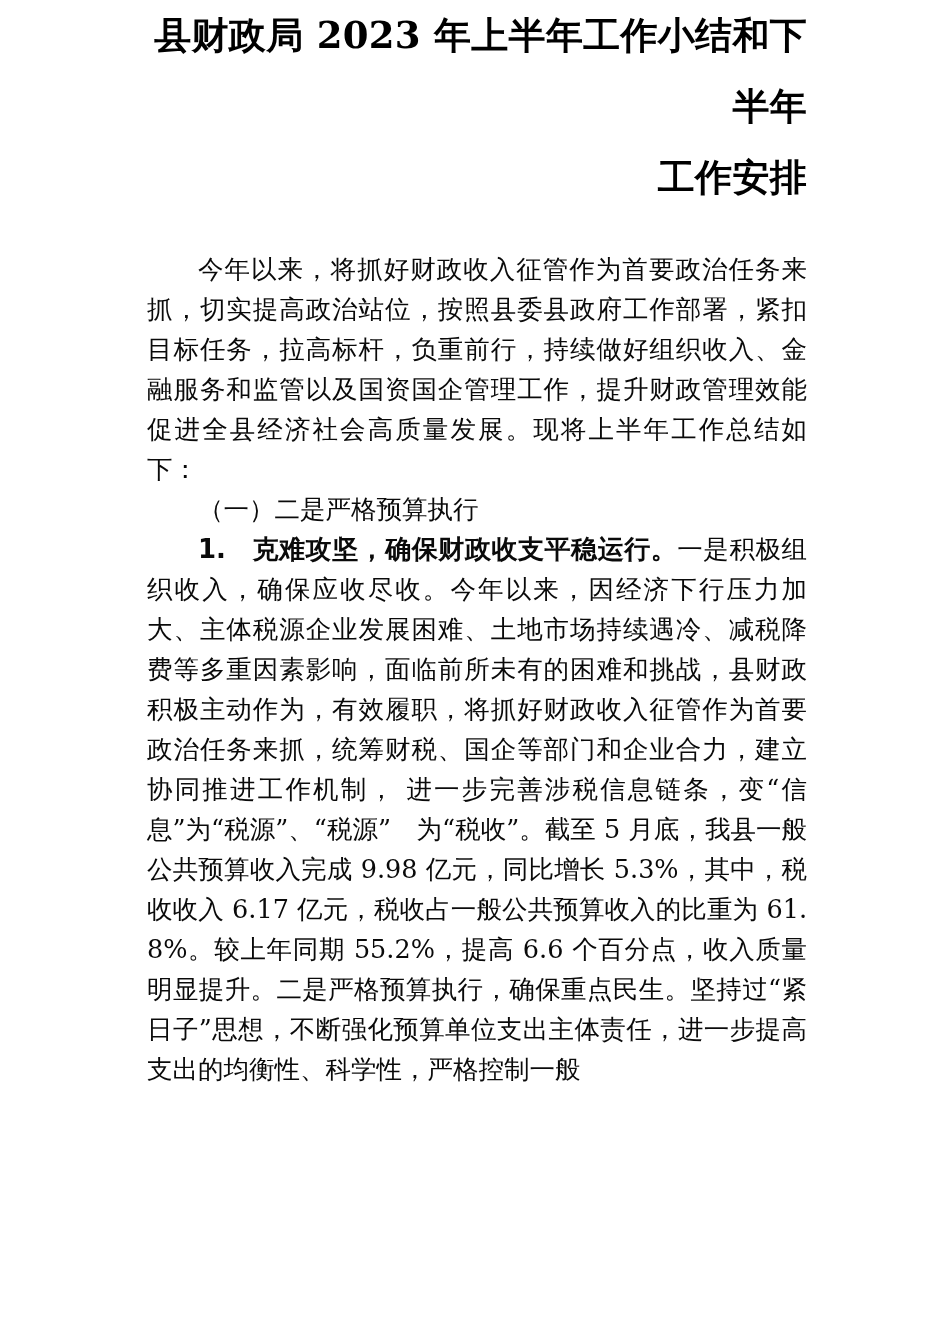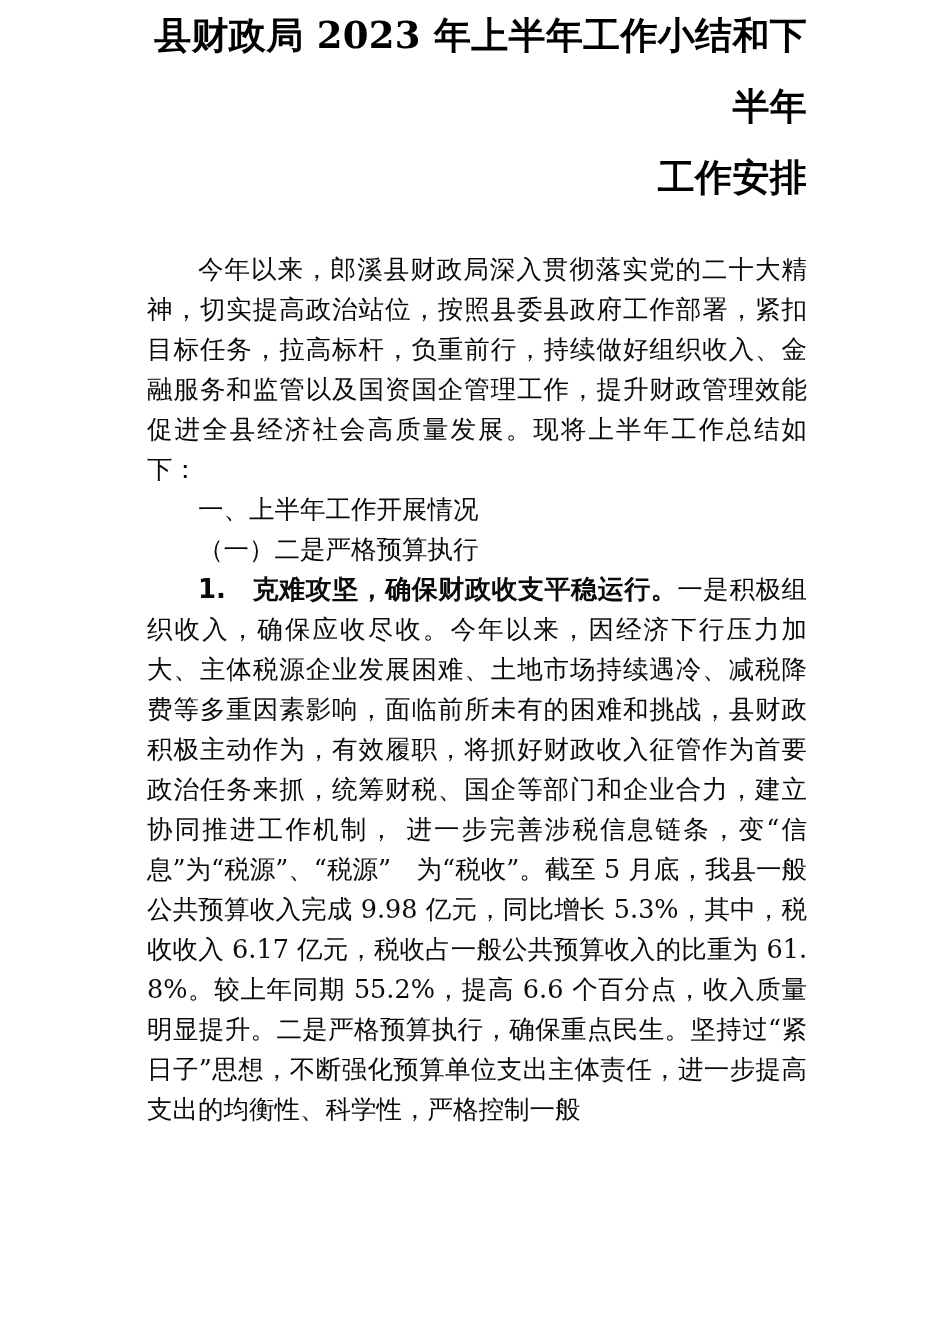--- a/index.html
+++ b/index.html
@@ -89,23 +89,22 @@
 
 <div class="page">
 
   <div class="content">
 
     <h1 class="doc-title"><span>县财政局 2023 年上半年工作小结和下半年</span>
 <span>工作安排</span></h1>
 
     <div class="body-block">
 
-      <p class="para">今年以来，郎溪县财政局深入贯彻落实党的二十大精神，切实提高政治站位，按照县委县政府工作部署，紧扣目标任务，拉高标杆，负重前行，持续做好组织收入、金融服务和监管以及国资国企管理工作，提升财政管理效能促进全县经济社会高质量发展。现将上半年工作总结如下：</p>
+      <p class="para">今年以来，将抓好财政收入征管作为首要政治任务来抓，切实提高政治站位，按照县委县政府工作部署，紧扣目标任务，拉高标杆，负重前行，持续做好组织收入、金融服务和监管以及国资国企管理工作，提升财政管理效能促进全县经济社会高质量发展。现将上半年工作总结如下：</p>
 
-      <p class="heading-line">一、上半年工作开展情况</p>
 
       <p class="heading-line">（一）二是严格预算执行</p>
 
       <p class="para"><span class="bold-run"><span class="num">1.</span><span class="gap"></span><span>克难攻坚，确保财政收支平稳运行。</span></span><span>一是积极组织收入，确保应收尽收。今年以来，因经济下行压力加大、主体税源企业发展困难、土地市场持续遇冷、减税降费等多重因素影响，面临前所未有的困难和挑战，县财政积极主动作为，有效履职，将抓好财政收入征管作为首要政治任务来抓，统筹财税、国企等部门和企业合力，建立协同推进工作机制， 进一步完善涉税信息链条，变“信息”为“税源”、“税源”　为“税收”。截至 5 月底，我县一般公共预算收入完成 9.98 亿元，同比增长 5.3%，其中，税收收入 6.17 亿元，税收占一般公共预算收入的比重为 61.8%。较上年同期 55.2%，提高 6.6 个百分点，收入质量明显提升。二是严格预算执行，确保重点民生。坚持过“紧日子”思想，不断强化预算单位支出主体责任，进一步提高支出的均衡性、科学性，严格控制一般</span></p>
 
     </div>
 
   </div>
 
 </div>

